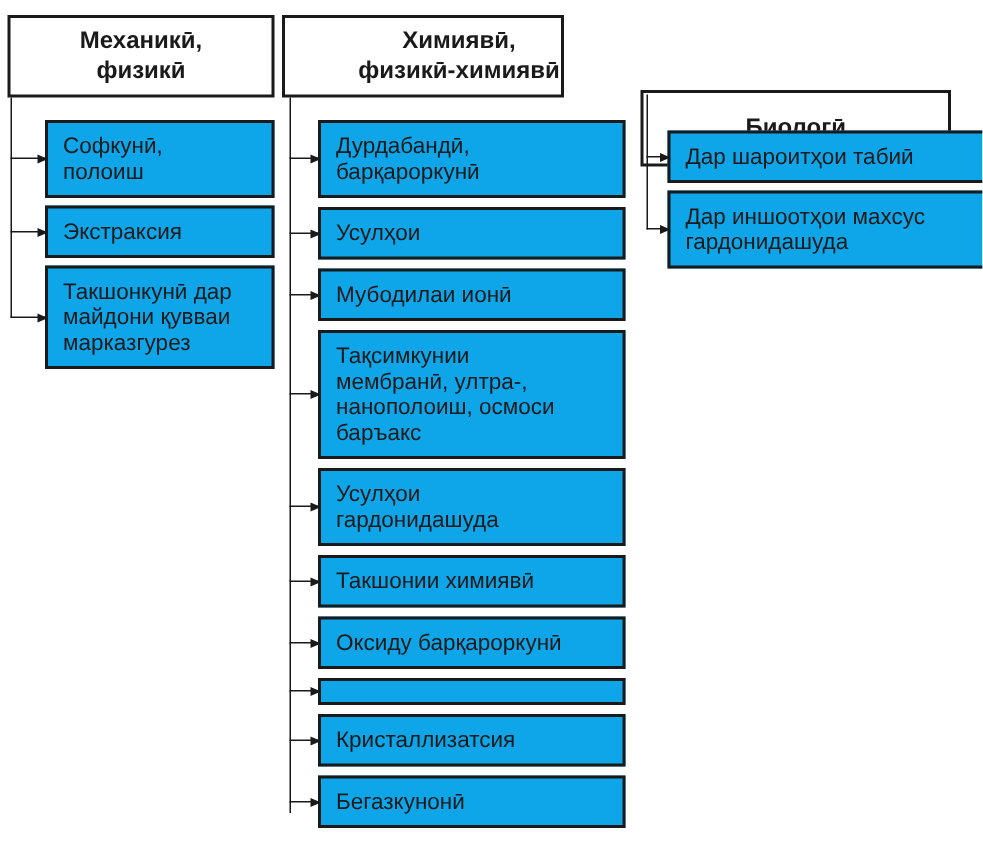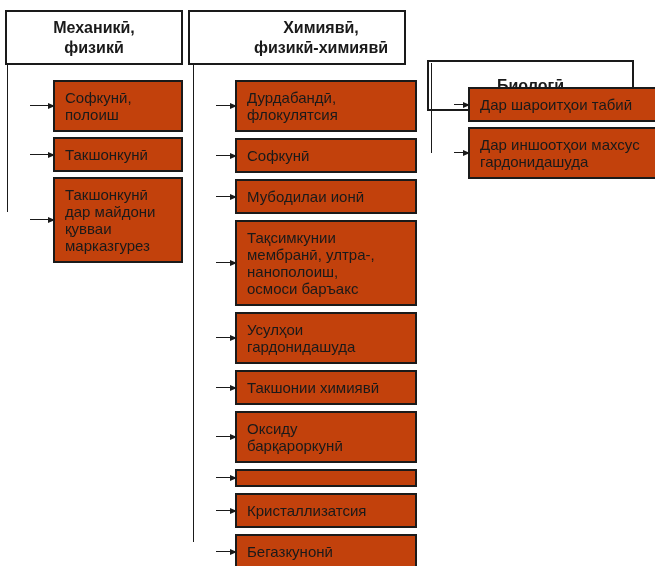--- a/index.html
+++ b/index.html
@@ -6,33 +6,33 @@
   .canvas {
     position:relative; width:655px; height:566px; background:#ffffff;
     font-family:"Liberation Sans", sans-serif; color:#1a1a1a; overflow:hidden;
   }
   .header {
     position:absolute; box-sizing:border-box; border:2px solid #1a1a1a; background:#fff;
     display:flex; align-items:center; justify-content:center; text-align:center;
     font-weight:bold; font-size:16px; line-height:20px; white-space:pre-line;
   }
   .h1 { left:5px;   top:10px; width:178px; height:55px;text-align:center; }
-  .h2 { left:188px; top:10px; width:218px; height:55px;padding-left:48px; }
+  .h2 { left:188px; top:10px; width:188px; height:55px;padding-left:48px; }
   .h3 { left:427px; top:12px; width:207px; height:51px;margin-top:48px; }
   .spine { position:absolute; width:0; border-left:1.5px solid #1a1a1a; }
   .s1 { left:7px;   top:65px; height:147px; }
   .s2 { left:193px; top:65px; height:477px; }
   .s3 { left:431px; top:63px; height:90px;  }
   .items { position:absolute; display:flex; flex-direction:column; }
   .c1 { left:30px;  top:80px; width:153px; gap:5px; }
   .c2 { left:212px; top:80px; width:205px; gap:6px; }
   .c3 { left:445px; top:87px; width:230px; gap:5px; }
   .node {
-    position:relative; box-sizing:border-box; border:2px solid #1a1a1a; background:#c2410c;
-    padding:7px 24px 7px 10px; font-size:15px; line-height:17px; white-space:pre-line;margin-left:23px;
+    position:relative; box-sizing:border-box; border:2px solid #1a1a1a; background:#0ea5e9;
+    padding:7px 24px 7px 10px; font-size:15px; line-height:17px; white-space:pre-line;
   }
   .arrow { position:absolute; top:calc(50% - 1px); height:0; border-top:1.5px solid #1a1a1a; }
   .c1 .arrow { left:-25px; width:23px; }
   .c2 .arrow { left:-21px; width:19px; }
   .c3 .arrow { left:-16px; width:14px; }
   .arrow::after {
     content:""; position:absolute; right:-2px; top:-3px; width:0; height:0;
     border-left:7px solid #1a1a1a; border-top:3.5px solid transparent; border-bottom:3.5px solid transparent;
   }
 </style>
@@ -47,27 +47,27 @@
 физикӣ-химиявӣ</div>
   <div class="header h3">Биологӣ</div>
 
   <div class="spine s1"></div>
   <div class="spine s2"></div>
   <div class="spine s3"></div>
 
   <div class="items c1">
     <div class="node"><span class="arrow"></span><span>Софкунӣ,
 полоиш</span></div>
-    <div class="node"><span class="arrow"></span><span>Такшонкунӣ</span></div>
+    <div class="node"><span class="arrow"></span><span>Экстраксия</span></div>
     <div class="node"><span class="arrow"></span><span>Такшонкунӣ дар майдони қувваи марказгурез</span></div>
   </div>
 
   <div class="items c2">
-    <div class="node"><span class="arrow"></span><span>Дурдабандӣ, флокулятсия</span></div>
-    <div class="node"><span class="arrow"></span><span>Софкунӣ</span></div>
+    <div class="node"><span class="arrow"></span><span>Дурдабандӣ, барқароркунӣ</span></div>
+    <div class="node"><span class="arrow"></span><span>Усулҳои</span></div>
     <div class="node"><span class="arrow"></span><span>Мубодилаи ионӣ</span></div>
     <div class="node"><span class="arrow"></span><span>Тақсимкунии мембранӣ, ултра-, нанополоиш, осмоси баръакс</span></div>
     <div class="node"><span class="arrow"></span><span>Усулҳои гардонидашуда</span></div>
     <div class="node"><span class="arrow"></span><span>Такшонии химиявӣ</span></div>
     <div class="node"><span class="arrow"></span><span>Оксиду барқароркунӣ</span></div>
     <div class="node"><span class="arrow"></span></div>
     <div class="node"><span class="arrow"></span><span>Кристаллизатсия</span></div>
     <div class="node"><span class="arrow"></span><span>Бегазкунонӣ</span></div>
   </div>
 

